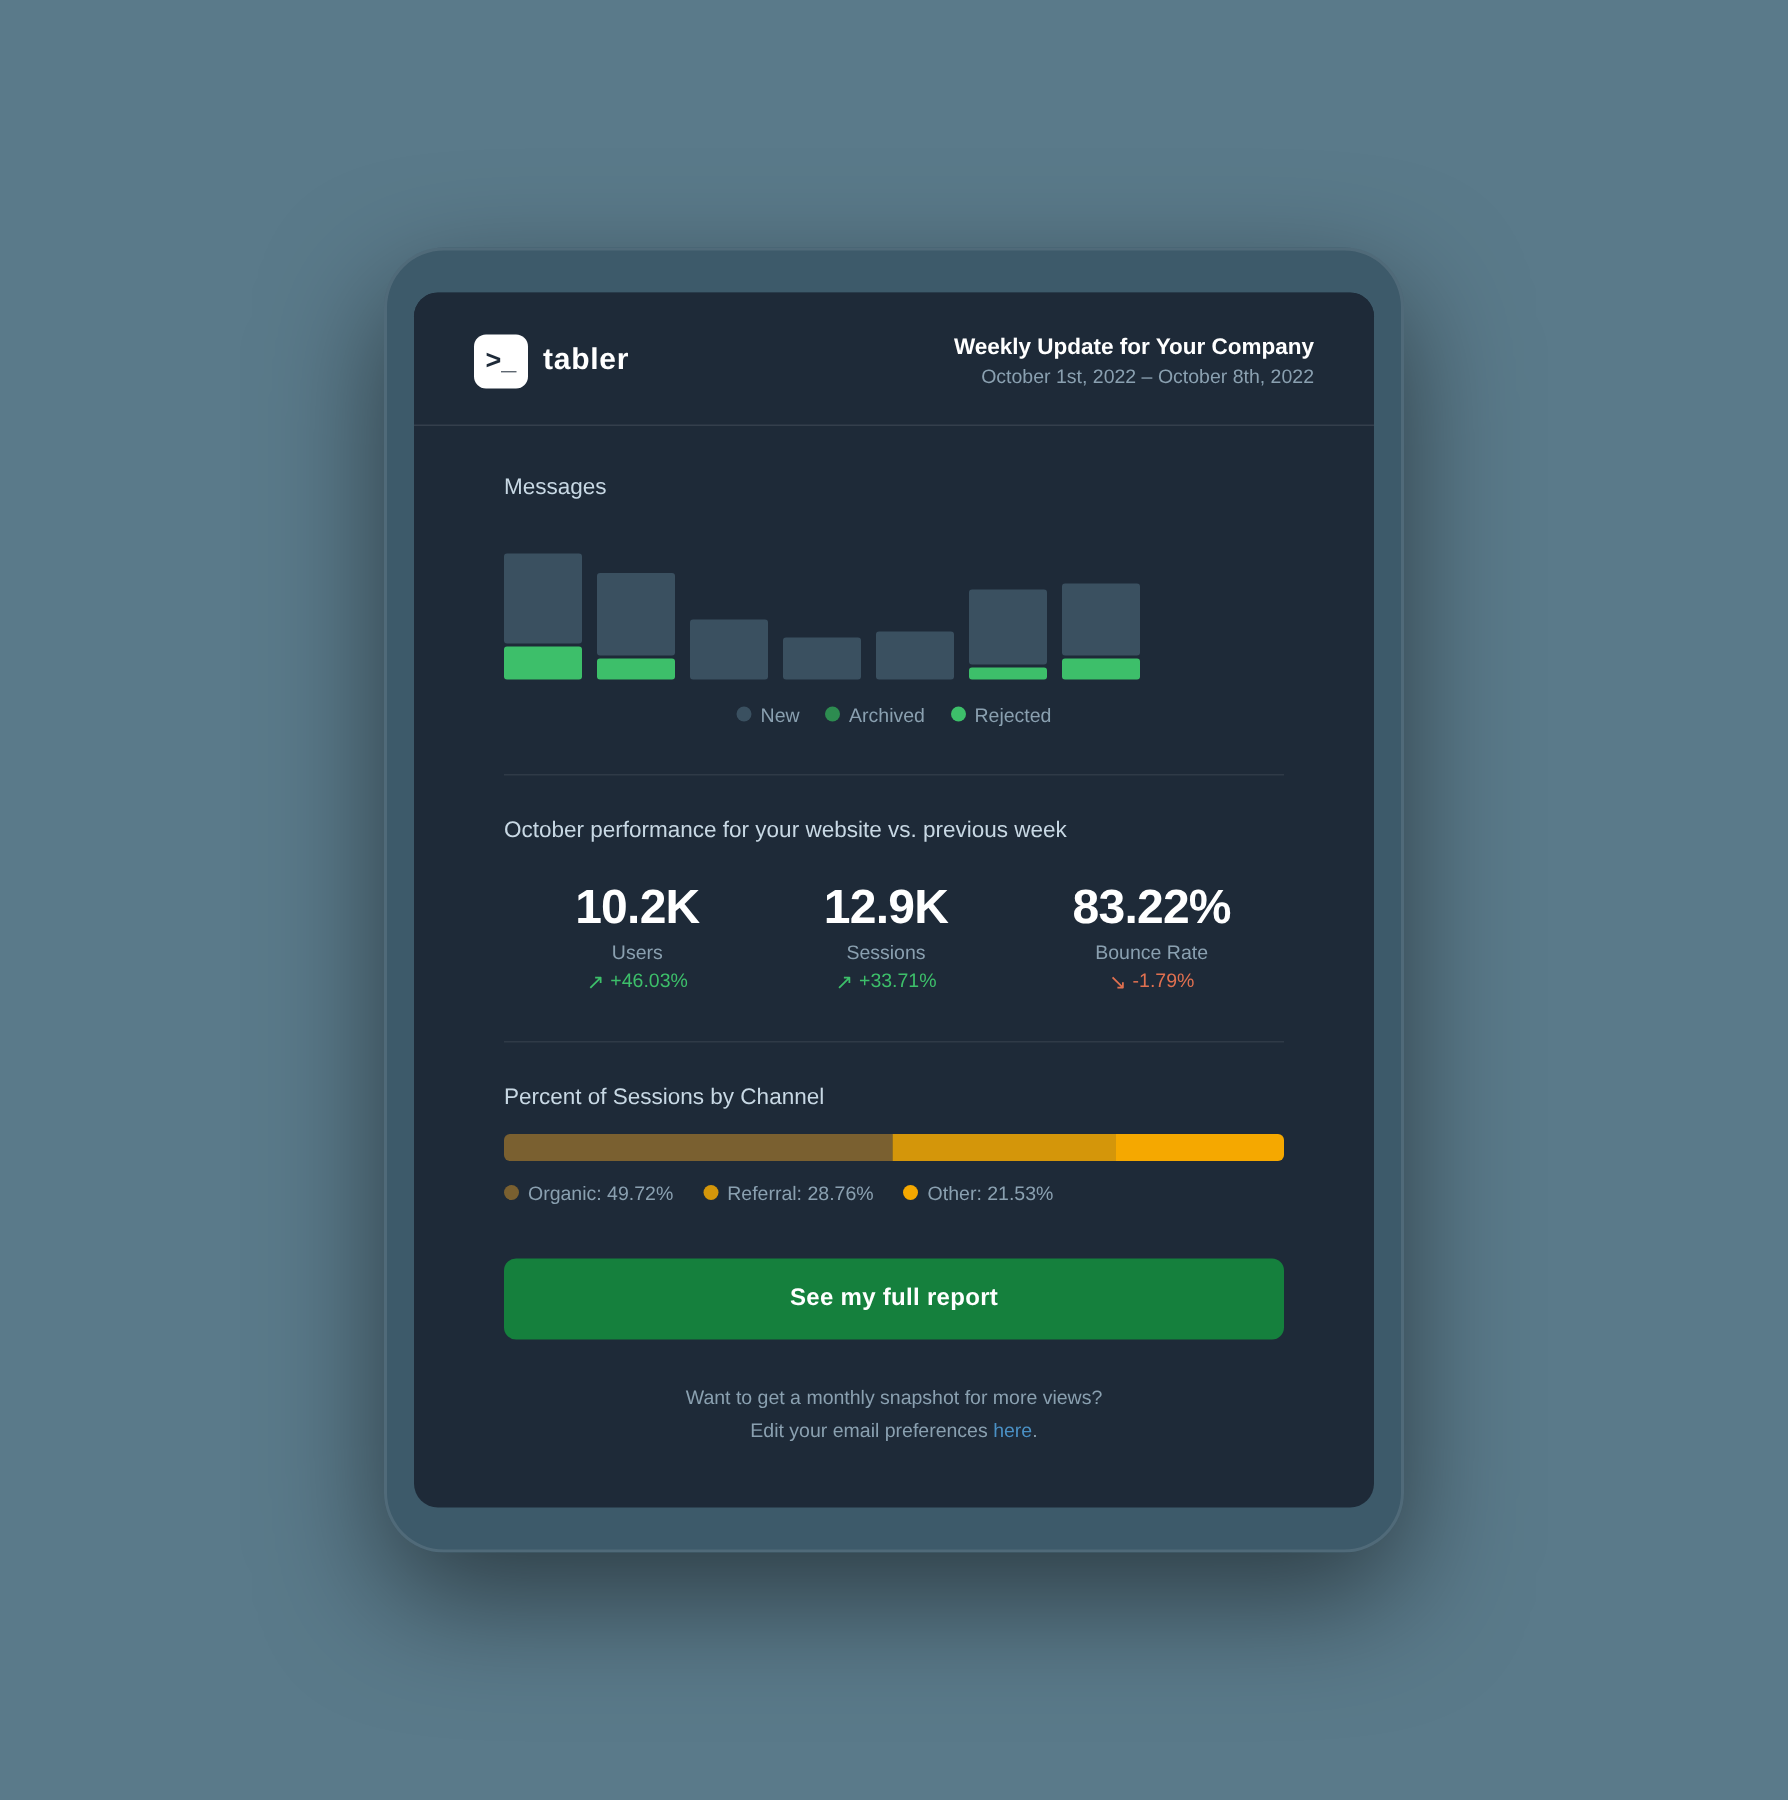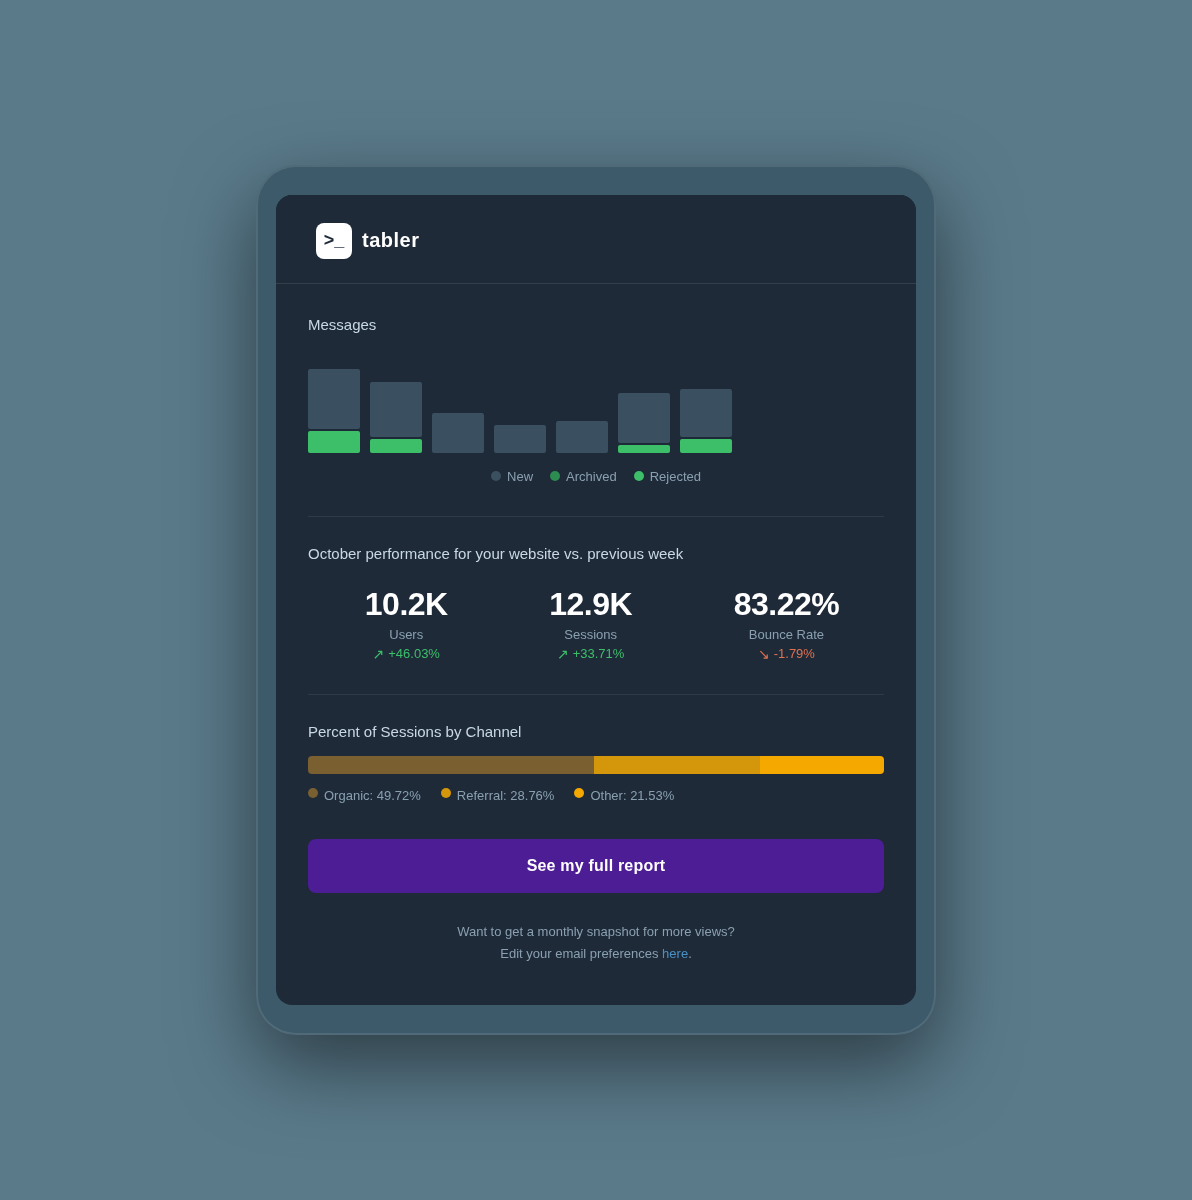--- a/index.html
+++ b/index.html
@@ -75,21 +75,21 @@
     }
 
     .header-date {
       color: #8aa0b0;
       font-size: 13px;
       margin-top: 3px;
     }
 
     
     .email-body {
-      padding: 32px 32px;
+      padding: 32px 60px;
     }
 
     
     .section-title {
       color: #c8d8e4;
       font-size: 15px;
       font-weight: 500;
       margin-bottom: 20px;
     }
 
@@ -231,40 +231,41 @@
 
     .channel-legend {
       display: flex;
       gap: 20px;
       margin-bottom: 36px;
       flex-wrap: wrap;
     }
 
     .channel-legend-item {
       display: flex;
+      align-items: center;
       gap: 6px;
       color: #8aa0b0;
       font-size: 13px;
     }
 
     .channel-dot {
       width: 10px;
       height: 10px;
       border-radius: 50%;
     }
 
     .dot-organic { background: #7a6030; }
     .dot-referral { background: #d4960a; }
     .dot-other { background: #f5a800; }
 
     
     .cta-button {
       display: block;
       width: 100%;
-      background: #4c1d95;
+      background: #15803d;
       color: white;
       border: none;
       border-radius: 8px;
       padding: 18px;
       font-size: 16px;
       font-weight: 600;
       cursor: pointer;
       text-align: center;
       margin-bottom: 28px;
       letter-spacing: 0.2px;
@@ -288,20 +289,24 @@
 <body>
 
 <div class="device-wrapper">
   <div class="email-card">
 
     <div class="email-header">
       <div class="logo-area">
         <div class="logo-icon">&gt;_</div>
         <span class="logo-name">tabler</span>
       </div>
+      <div class="header-title-area">
+        <div class="header-title">Weekly Update for Your Company</div>
+        <div class="header-date">October 1st, 2022 – October 8th, 2022</div>
+      </div>
     </div>
 
     <div class="email-body">
 
       <div class="section-title">Messages</div>
 
       <div class="chart-container">
 
         <div class="bar-stack">
           <div class="bar-segment bar-new" style="height: 60px;"></div>

